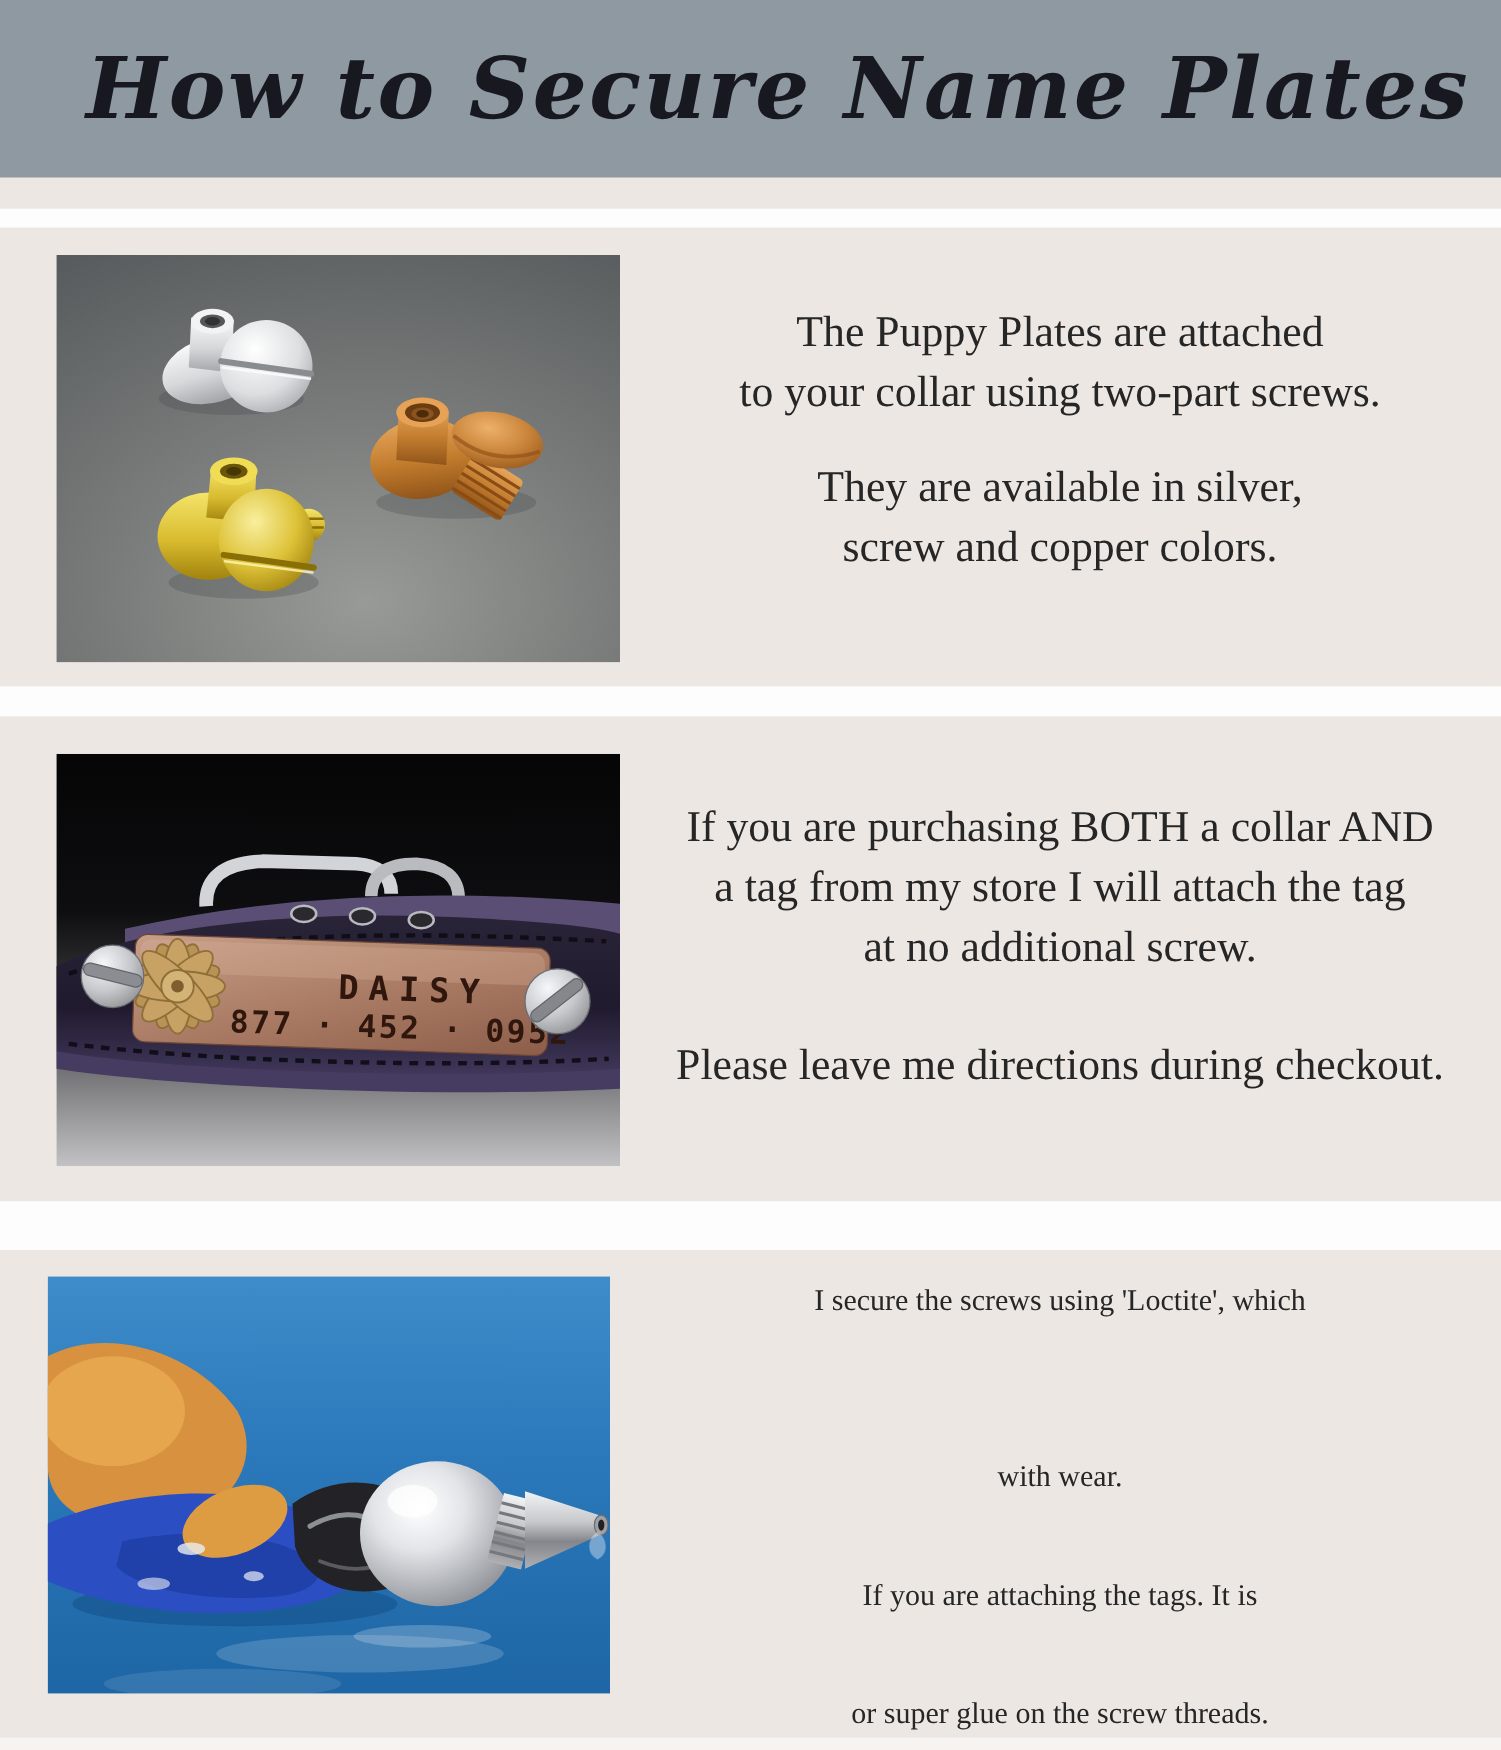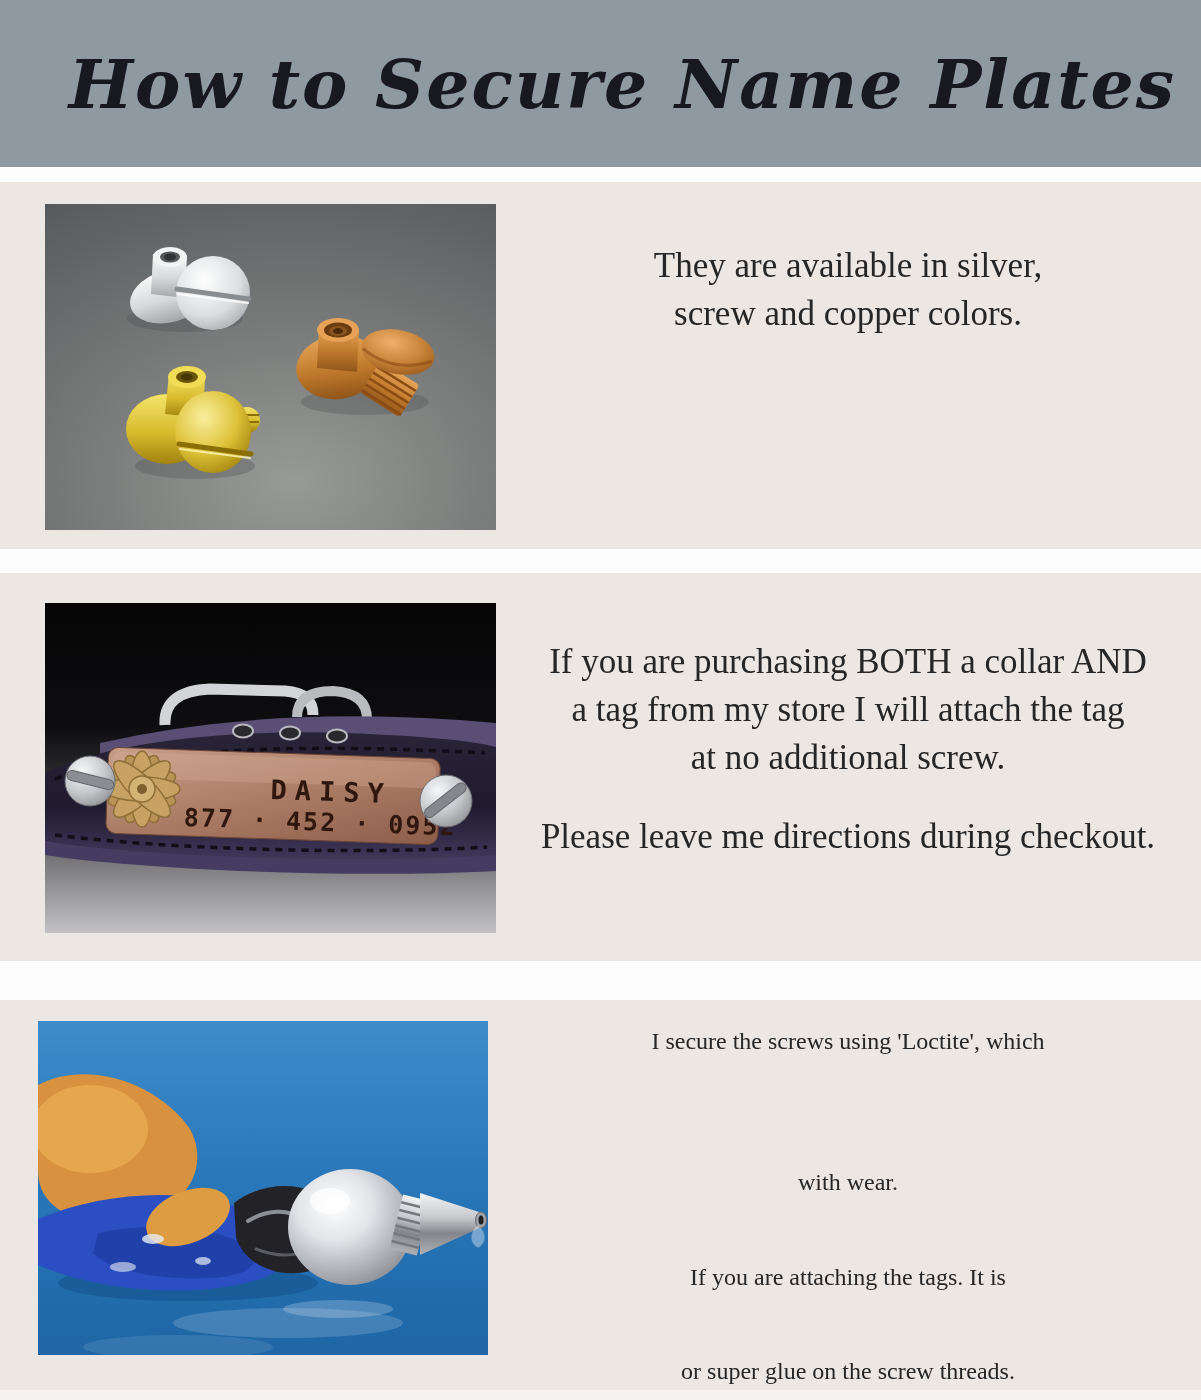--- a/index.html
+++ b/index.html
@@ -3,21 +3,21 @@
 <meta charset="utf-8">
 <style>
   * { margin:0; padding:0; box-sizing:border-box; }
   html,body { width:1201px; }
   body {
     position:relative; height:1400px; overflow:hidden;
     background:#ece7e3; color:#232323;
     font-family:"Liberation Serif", serif;
   }
   .header {
-    position:absolute; left:0; top:0; width:1201px; height:167px;
+    position:absolute; left:0; top:0; width:1201px; height:142px;
     background:#8e99a2; display:flex; align-items:center; justify-content:center;padding-left:44px;
   }
   .title {
     font-family:"DejaVu Serif", serif; font-style:italic; font-weight:700;
     font-size:68px; letter-spacing:2px; color:#181820; white-space:nowrap;
   }
   .band { position:absolute; left:0; width:1201px; background:#fdfdfd; }
   .band-1 { top:167px; height:15px; }
   .band-2 { top:549px; height:24px; }
   .band-3 { top:961px; height:39px; }
@@ -30,22 +30,22 @@
   .photo-3 { left:38px;  top:1021px; width:450px; height:334px; }
 
   .text-col {
     position:absolute; left:495px; width:706px;
     text-align:center; font-size:35px; line-height:48px; color:#262626;
   }
   .text-1 { top:242px; }
   .text-2 { top:638px; }
   .text-3 { top:1018px; font-size:24px; line-height:47px; }
   .para { margin:0; }
-  .text-1 .para + .para { margin-top:52px; }
-  .text-2 .para + .para { margin-top:31px; }
+  .text-1 .para + .para { margin-top:28px; }
+  .text-2 .para + .para { margin-top:46px; }
   .text-3 .para + .para { margin-top:48px; }
   .bold { font-weight:normal; }
 </style>
 </head>
 <body>
 
 <header class="header">
   <h1 class="title">How to Secure Name Plates</h1>
 </header>
 
@@ -135,20 +135,21 @@
       </g>
       <g transform="rotate(12 353 148)">
         <ellipse cx="353" cy="148" rx="37" ry="22" fill="url(#copR)"></ellipse>
         <path d="M318 152 Q353 170 388 150" stroke="#8a4c14" stroke-width="3" fill="none" opacity="0.6"></path>
       </g>
     </g>
   </svg>
 </figure>
 
 <div class="text-col text-1">
+  <p class="para"><span>The Puppy Plates are attached</span><br><span>to your collar using two-part screws.</span></p>
   <p class="para"><span>They are available in silver,</span><br><span>screw and copper colors.</span></p>
 </div>
 
 <figure class="photo photo-2">
   <svg viewBox="0 0 451 330" xmlns="http://www.w3.org/2000/svg">
     <defs>
       <linearGradient id="p2bg" x1="0" y1="0" x2="0" y2="1">
         <stop offset="0%" stop-color="#050506"></stop>
           <stop offset="38%" stop-color="#0e0e10"></stop>
         <stop offset="62%" stop-color="#3f3f43"></stop>

